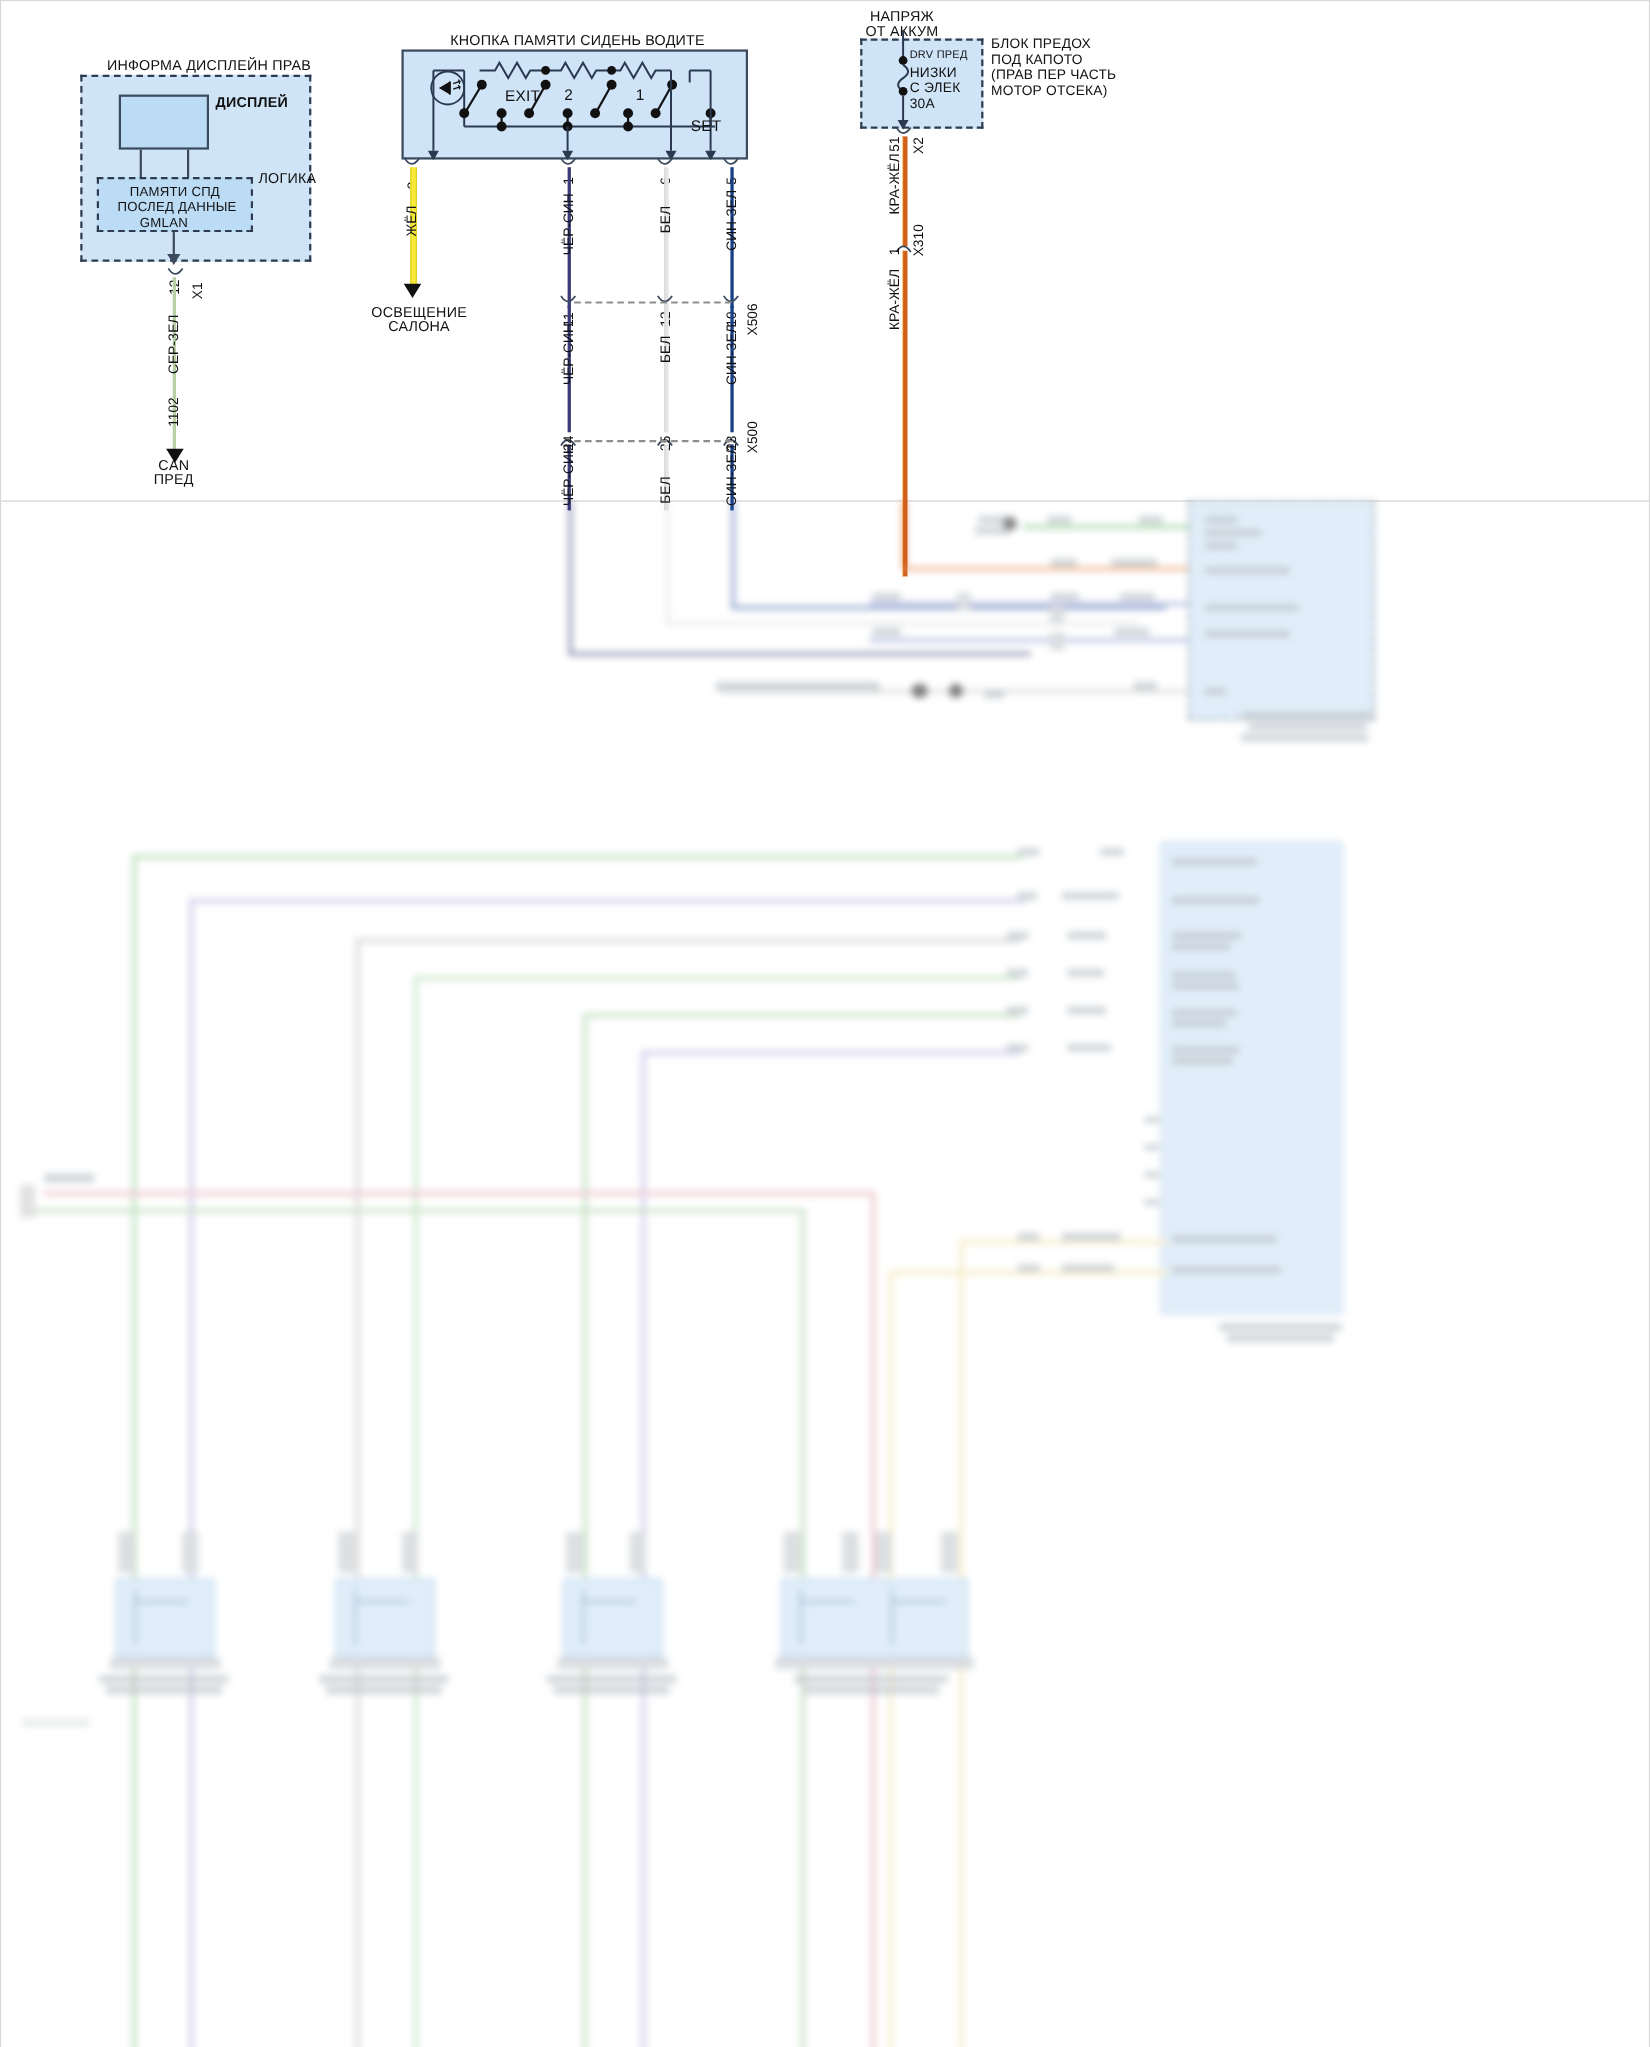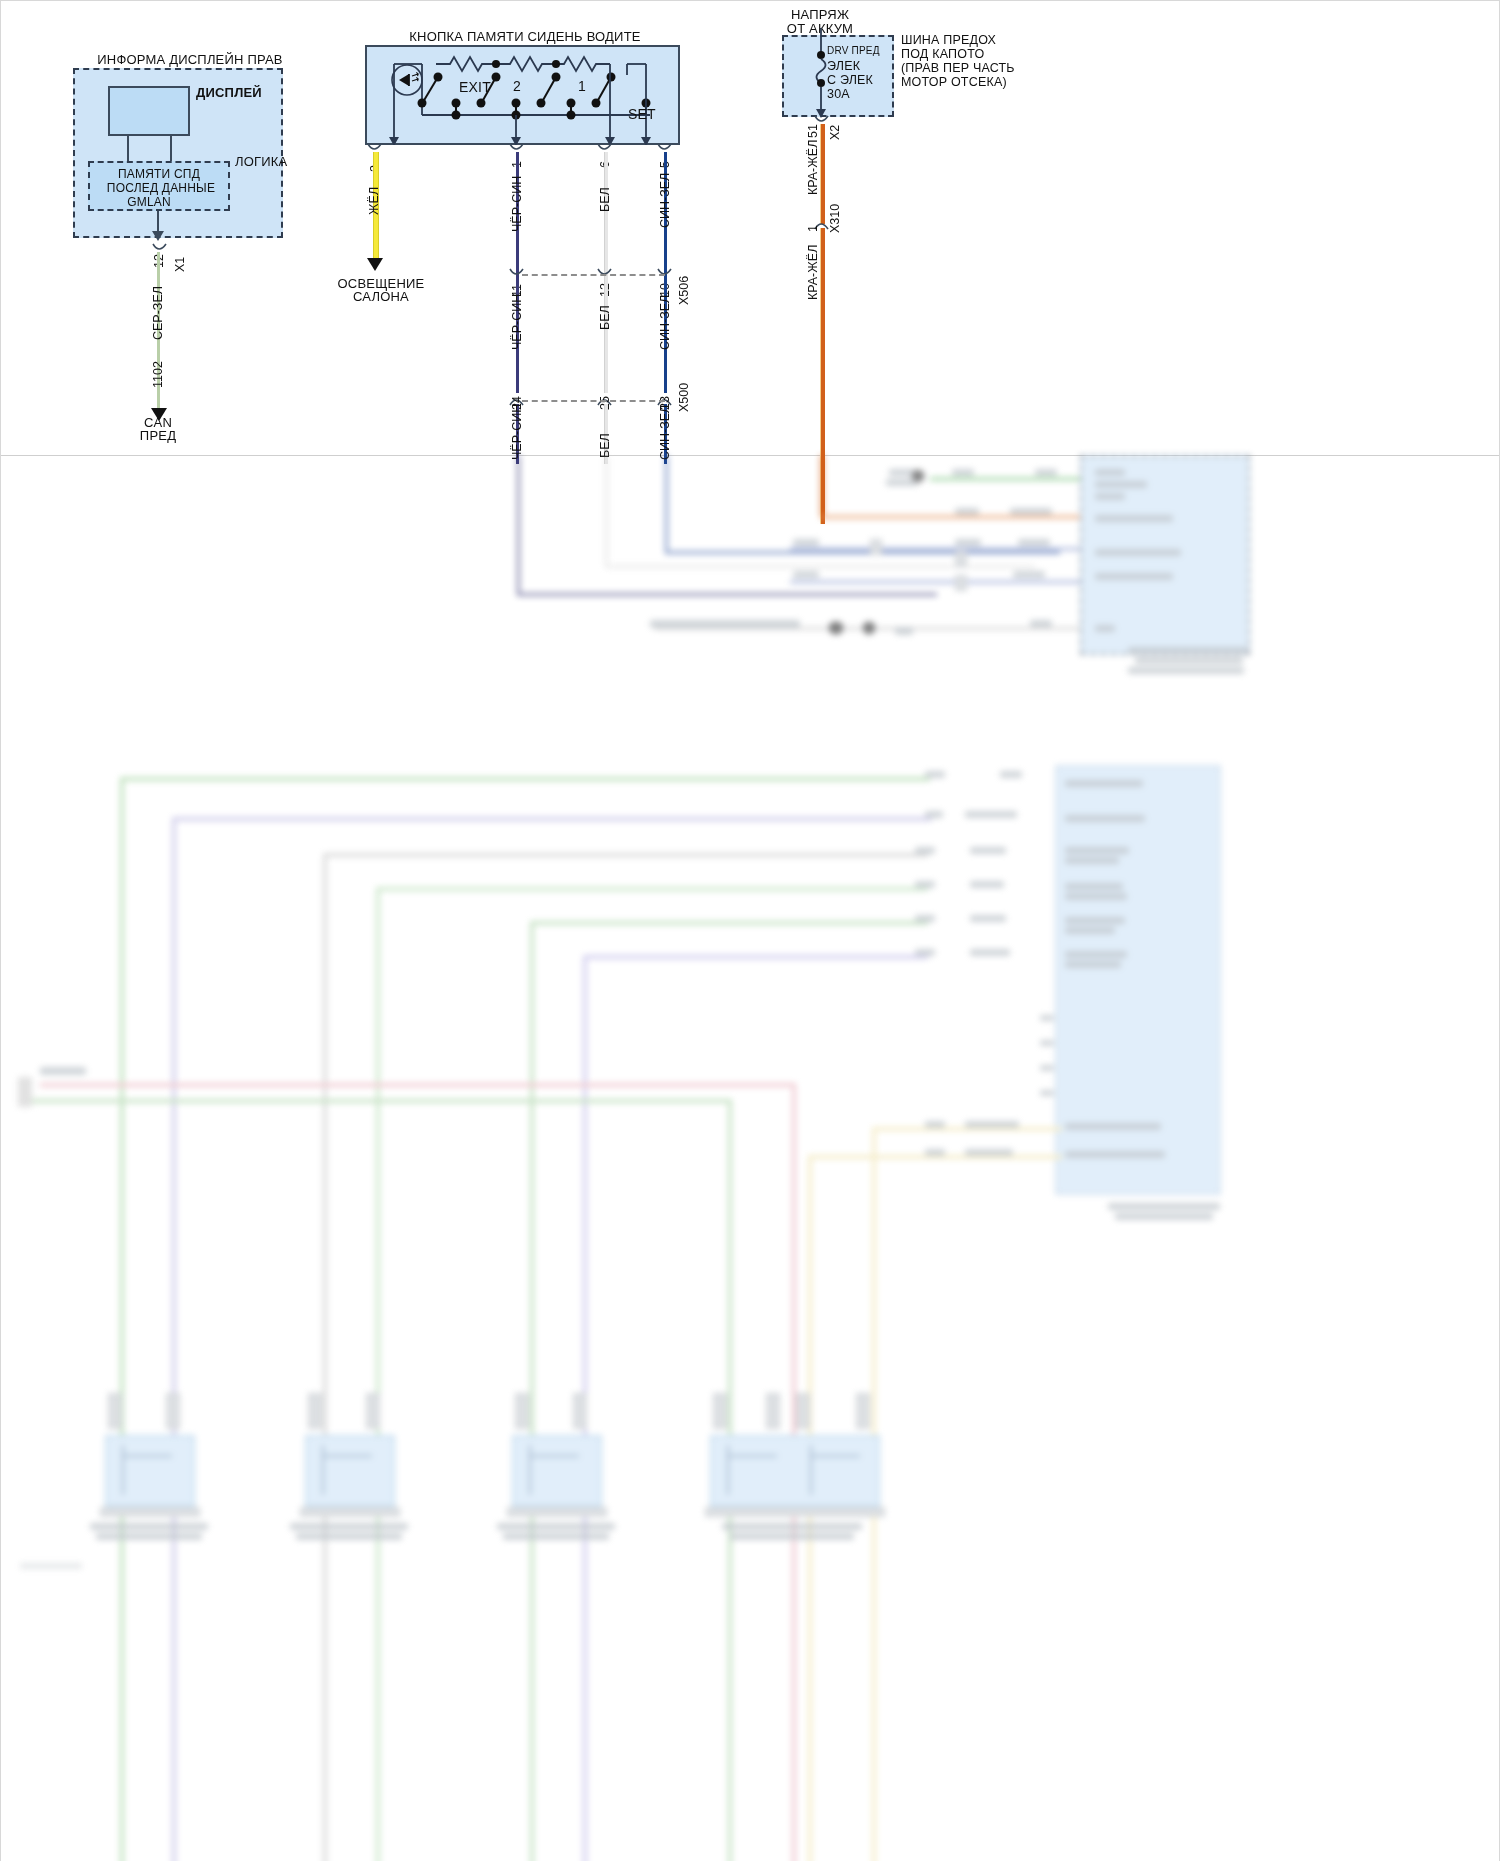--- a/index.html
+++ b/index.html
@@ -227,25 +227,25 @@
   <svg class="abs" style="left:782px;top:28px;" width="112" height="95">
     <line x1="39" y1="0" x2="39" y2="26" stroke="#2b3950" stroke-width="1.8"></line>
     <circle cx="39" cy="27" r="4" fill="#111"></circle>
     <path d="M39 31 q9 6 0 12 q-9 6 0 12" stroke="#2b3950" stroke-width="1.8" fill="none"></path>
     <circle cx="39" cy="55" r="4" fill="#111"></circle>
     <line x1="39" y1="59" x2="39" y2="81" stroke="#2b3950" stroke-width="1.8"></line>
     <path d="M34 81 l10 0 -5 9 z" fill="#2b3950"></path>
   </svg>
 
   <div class="lbl" style="left:827px;top:45px;font-size:10px;">DRV ПРЕД</div>
-  <div class="lbl" style="left:827px;top:59px;font-size:12.5px;">ЭЛЕК</div>
+  <div class="lbl" style="left:827px;top:59px;font-size:12.5px;">НИЗКИ</div>
   <div class="lbl" style="left:827px;top:73px;font-size:12.5px;">С ЭЛЕК</div>
   <div class="lbl" style="left:827px;top:87px;font-size:12.5px;">30A</div>
 
-  <div class="lbl" style="left:901px;top:33px;font-size:12.5px;">ШИНА ПРЕДОХ</div>
+  <div class="lbl" style="left:901px;top:33px;font-size:12.5px;">БЛОК ПРЕДОХ</div>
   <div class="lbl" style="left:901px;top:47px;font-size:12.5px;">ПОД КАПОТО</div>
   <div class="lbl" style="left:901px;top:61px;font-size:12.5px;">(ПРАВ ПЕР ЧАСТЬ</div>
   <div class="lbl" style="left:901px;top:75px;font-size:12.5px;">МОТОР ОТСЕКА)</div>
 
   <svg class="abs" style="left:814px;top:115px;" width="16" height="12">
     <path d="M1 1 Q7 11 14 1" stroke="#3b4a5c" stroke-width="1.6" fill="none"></path>
   </svg>
   <div class="vert" style="left:806px;top:138px;">51</div>
   <div class="vert" style="left:828px;top:140px;">X2</div>
   <div class="wire" style="left:820px;top:124px;width:4px;height:100px;background:#d2601a;border-left:1px solid #f3cf8e;"></div>

